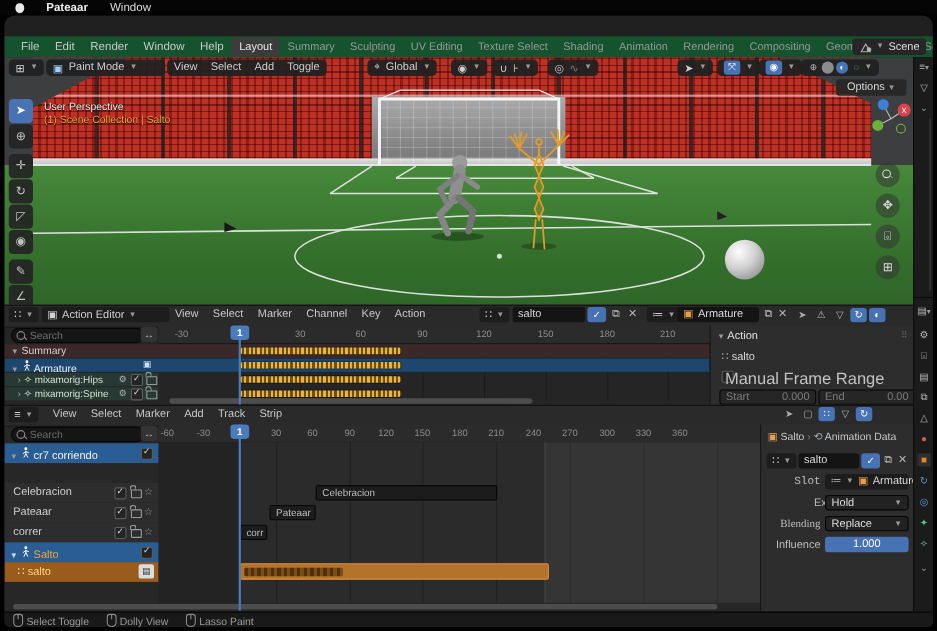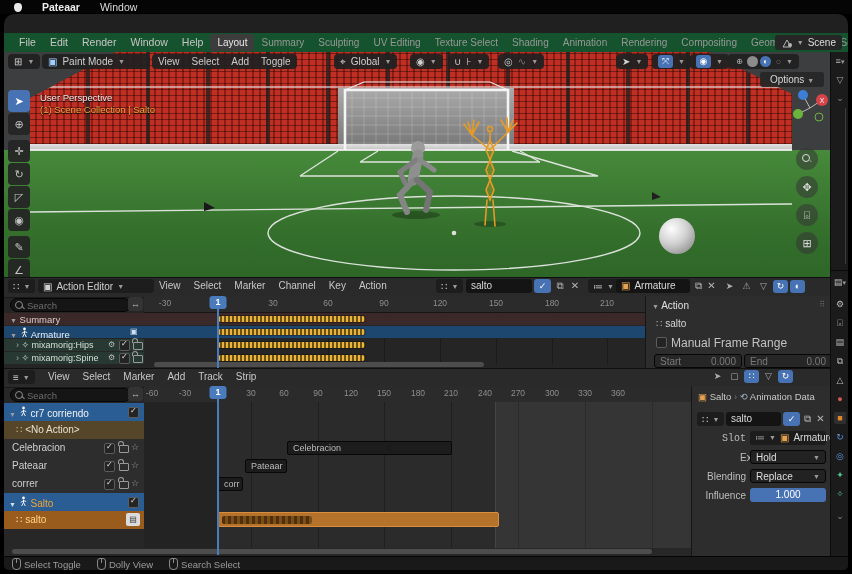--- a/index.html
+++ b/index.html
@@ -383,21 +383,21 @@
 
       <div class="hsb" style="left:150px;top:85px;width:330px;"></div>
       <div class="cfline" style="left:213px;top:19px;height:72px;"></div>
       <div class="cftag" style="left:214px;top:19px;">1</div>
 
       <div class="sidebar" style="left:641px;top:19px;width:185px;height:72px;">
         <span style="position:absolute;left:6px;top:4px;font-size:10px;color:#e0e0e0;"><span class="caret">▼</span> <span>Action</span></span>
         <span style="position:absolute;right:6px;top:4px;font-size:8px;color:#666;">⠿</span>
         <span style="position:absolute;left:10px;top:22px;font-size:10px;color:#d8d8d8;"><span style="color:#aaa;">∷</span> <span>salto</span></span>
         <span class="cb" style="position:absolute;left:10px;top:41px;"></span>
-        <span style="position:absolute;left:25px;top:40px;font-size:12px;color:#c2c2c2;">Manual Frame Range</span>
+        <span style="position:absolute;left:13px;top:40px;font-size:15px;color:#c2c2c2;">Manual Frame Range</span>
         <div class="drop" style="left:8px;top:58px;width:88px;color:#7a7a7a;background:#262626;">
             <span>Start</span>
             <span>0.000</span>
           </div>
         <div class="drop" style="left:98px;top:58px;width:88px;color:#7a7a7a;background:#262626;">
             <span>End</span>
             <span>0.00</span>
           </div>
       </div>
     </div>
@@ -458,23 +458,20 @@
 
       <div class="abs" style="left:0;top:35px;width:140px;height:18px;background:#2a5d94;">
         <span style="position:absolute;left:5px;top:3px;font-size:10px;color:#f2f2f2;"><span class="caret">▼</span>
           <svg class="personico" viewBox="0 0 10 12">
               <circle cx="5" cy="2" r="1.5" fill="#fff"></circle>
               <path d="M5 4 V7 M5 5 L2 7 M5 5 L8 6 M5 7 L3 11 M5 7 L7 11" stroke="#fff" stroke-width="1" fill="none"></path>
             </svg>
           <span>cr7 corriendo</span></span>
         <span class="cb on" style="position:absolute;left:124px;top:4px;"></span>
       </div>
-      <div class="abs" style="left:0;top:53px;width:140px;height:18px;background:#55462a;">
-        <span style="position:absolute;left:12px;top:3px;font-size:10px;color:#e8e0cc;"><span style="color:#c8b888;">∷</span> <span>&lt;No Action&gt;</span></span>
-      </div>
       <div class="abs" style="left:0;top:71px;width:140px;height:18px;background:#2d2d2d;border-bottom:1px solid #242424;">
         <span style="position:absolute;left:8px;top:3px;font-size:10px;color:#cecece;">Celebracion</span>
         <span class="cb on" style="position:absolute;left:100px;top:4px;"></span>
         <span class="lockw" style="position:absolute;left:115px;top:1px;"></span>
         <span class="star" style="position:absolute;left:127px;top:3px;">☆</span>
       </div>
       <div class="abs" style="left:0;top:89px;width:140px;height:18px;background:#2d2d2d;border-bottom:1px solid #242424;">
         <span style="position:absolute;left:8px;top:3px;font-size:10px;color:#cecece;">Pateaar</span>
         <span class="cb on" style="position:absolute;left:100px;top:4px;"></span>
         <span class="lockw" style="position:absolute;left:115px;top:1px;"></span>
@@ -534,21 +531,21 @@
             <span style="color:#e5a14f;">▣</span>
             <span>Armature</span>
           </div>
 
         <span class="lbl" style="left:12px;top:66px;width:54px;padding-left:36px;">Extrapolation</span>
         <div class="drop" style="left:58px;top:64px;width:76px;">
             <span>Hold</span>
             <span class="caret">▼</span>
           </div>
 
-        <span class="lbl" style="left:0;top:85px;width:54px;">Blending</span>
+        <span class="lbl" style="left:0;top:85px;width:54px;font-family:Liberation Serif, serif;">Blending</span>
         <div class="drop" style="left:58px;top:83px;width:76px;">
             <span>Replace</span>
             <span class="caret">▼</span>
           </div>
 
         <span class="lbl" style="left:0;top:104px;width:54px;">Influence</span>
         <div class="slider" style="left:58px;top:102px;width:76px;">1.000</div>
       </div>
     </div>
 
@@ -569,17 +566,17 @@
       <span class="rc-ico" style="top:379px;color:#5b92d6;">↻</span>
       <span class="rc-ico" style="top:398px;color:#5b92d6;">◎</span>
       <span class="rc-ico" style="top:417px;color:#56c08f;">✦</span>
       <span class="rc-ico" style="top:436px;color:#56c08f;">✧</span>
       <span class="rc-ico" style="top:458px;color:#888;">⌄</span>
     </div>
 
     <div class="statusbar">
       <span><span class="mouse"></span><span>Select Toggle</span></span>
       <span><span class="mouse"></span><span>Dolly View</span></span>
-      <span><span class="mouse"></span><span>Search Select</span></span>
+      <span><span class="mouse"></span><span>Lasso Paint</span></span>
     </div>
 
   </div>
 </div>
 
 </body></html>

